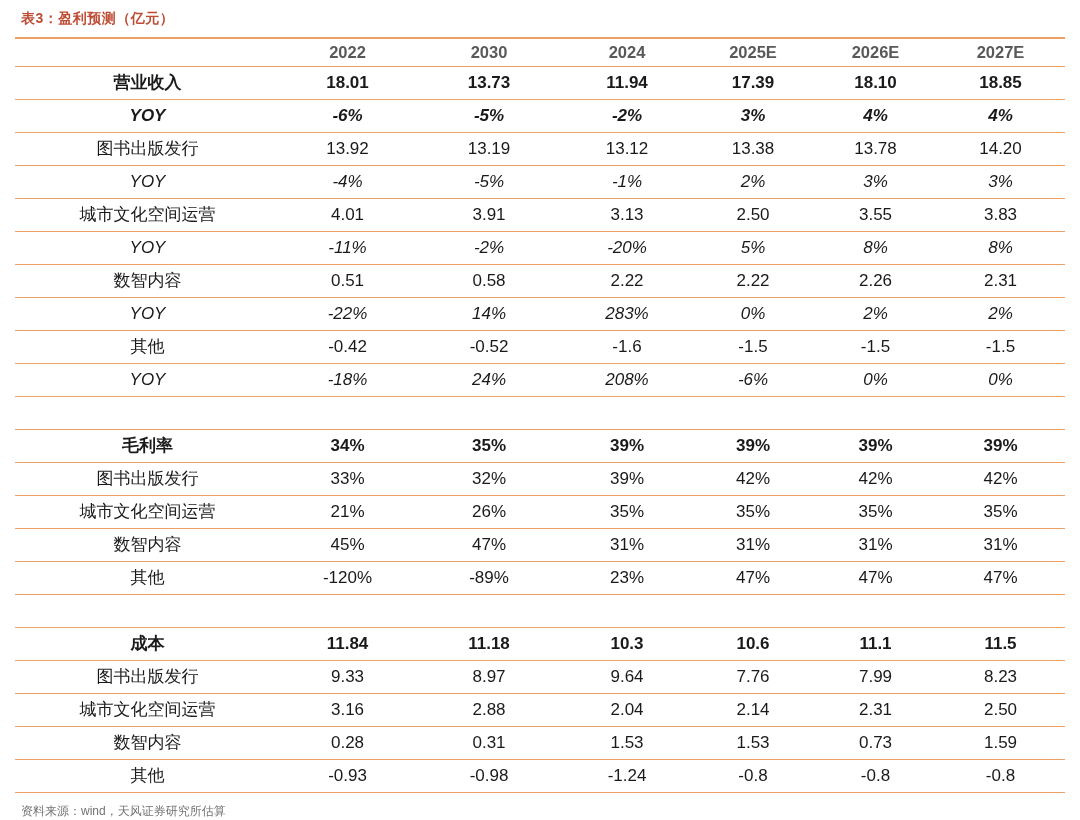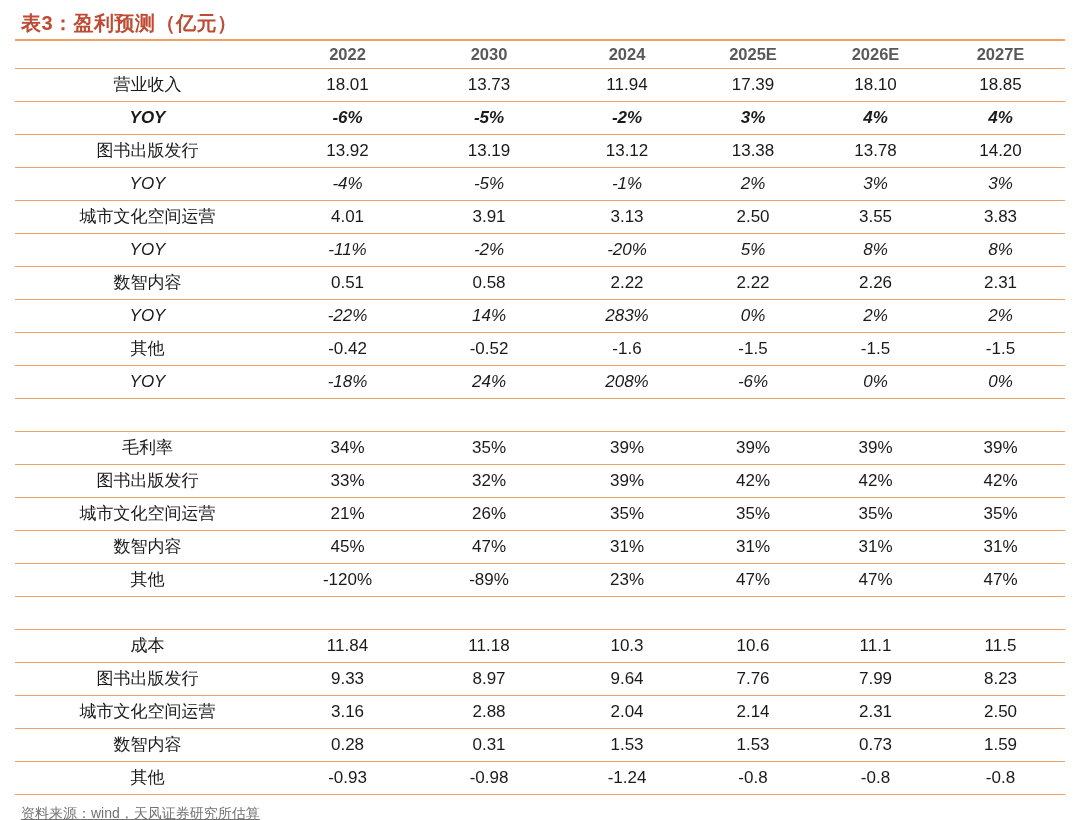--- a/index.html
+++ b/index.html
@@ -5,24 +5,24 @@
   * { box-sizing: border-box; margin: 0; padding: 0; }
   html, body {
     width: 1080px; height: 820px;
     background: #ffffff;
     font-family: "Liberation Sans", "DejaVu Sans", sans-serif;
     color: var(--body-text, #1a1a1a);
     overflow: hidden;
   }
   .page { padding: 8px 15px 0 15px; }
   .table-title {
-    font-size: 20px;
+    font-size: 14px;
     font-weight: bold;
     color: var(--title-color, #be4b33);
-    margin: 2px 0 2px 6px;
+    margin: 2px 0 9px 6px;
     letter-spacing: 0.5px;
   }
   table.forecast {
     width: 1050px;
     border-collapse: collapse;
     table-layout: fixed;
     border-top: 2px solid var(--line-color, #efa064);
   }
   .forecast th, .forecast td {
     border-bottom: 1px solid var(--line-color, #efa064);
@@ -33,29 +33,28 @@
     padding: 0 2px;
   }
   .forecast thead th {
     height: 28px;
     font-size: 16.5px;
     font-weight: bold;
     color: var(--header-text, #595959);
     text-align: center;
   }
   .forecast tbody td { height: 33px; }
-  tr.bold td { font-weight: normal; }
+  tr.bold td { font-weight: bold; }
   tr.bold-italic td { font-weight: bold; font-style: italic; }
   tr.italic td { font-style: italic; }
   tr.spacer td { height: 33px; }
   .source {
     margin: 10px 0 16px 6px;
-    font-size: 14px;
+    font-size: 12px;
     color: var(--source-text, #737373);
-    text-decoration: underline;
   }
 </style>
 </head>
 <body>
 
 <div class="page">
 
   <div class="table-title">表3：盈利预测（亿元）</div>
 
   <table class="forecast">

